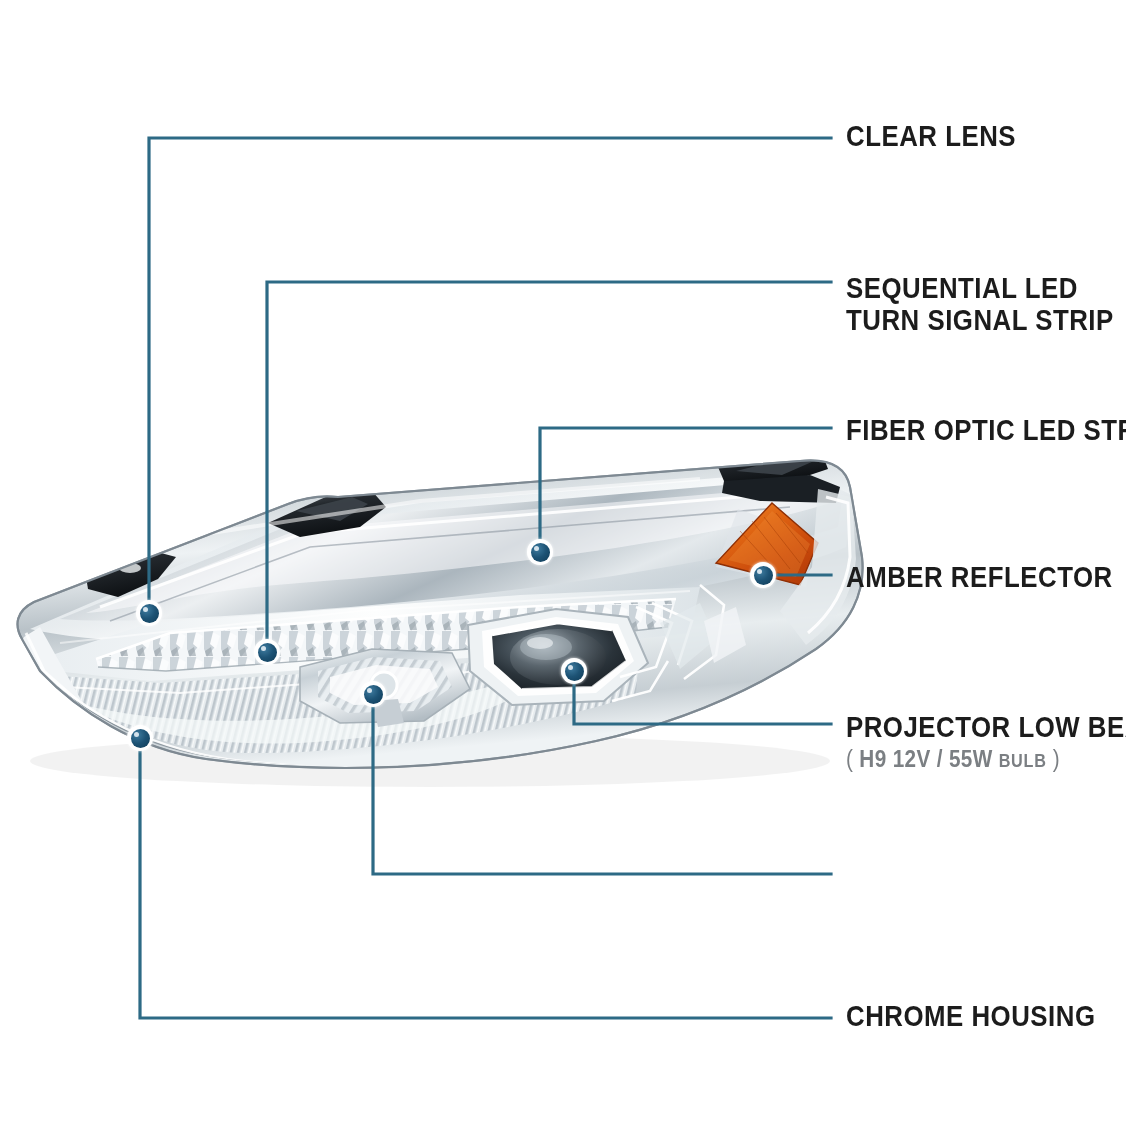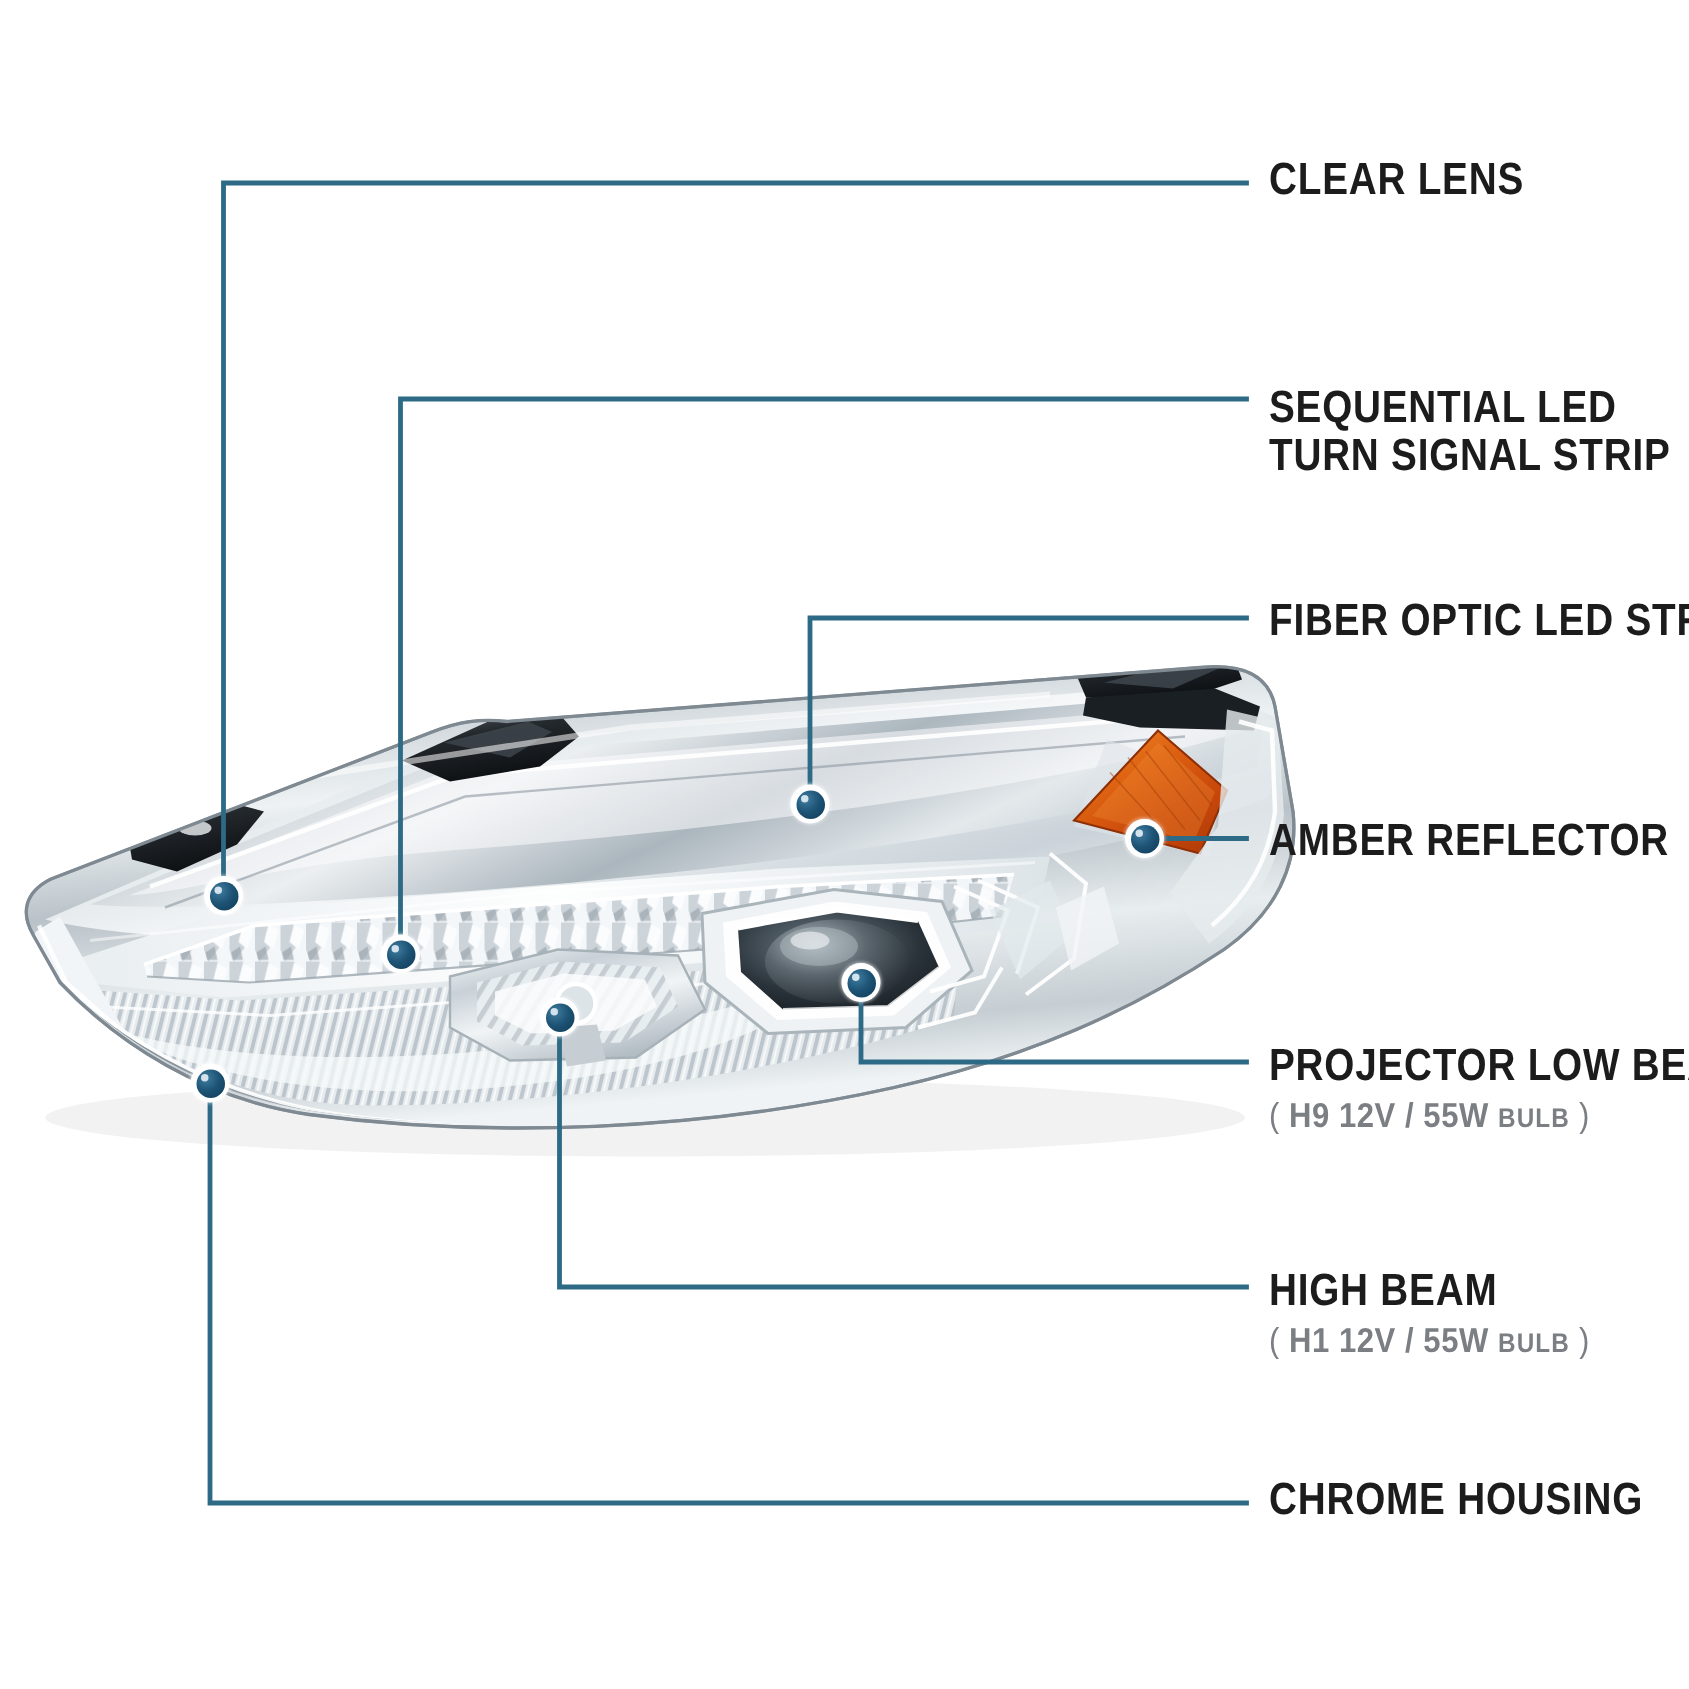--- a/index.html
+++ b/index.html
@@ -7,20 +7,21 @@
   html, body {
     width:1126px; height:1126px;
     background:#ffffff;
     font-family:"Liberation Sans", sans-serif;
     overflow:hidden;
   }
   #stage {
     position:relative;
     width:1126px; height:810px;
     background:#ffffff;
+    margin-top:16px;
   }
 
   
   #product-art {
     position:absolute;
     left:0; top:355px;
     width:880px; height:420px;
   }
 
   
@@ -334,22 +335,18 @@
 
   <div class="label" style="left:846px; top:545px;">
     <span class="title">AMBER REFLECTOR</span>
   </div>
 
   <div class="label" style="left:846px; top:695px;">
     <span class="title">PROJECTOR LOW BEAM</span>
     <span class="sub"><span class="paren">(</span> <span>H9  12V / 55W</span> <span class="small">BULB</span> <span class="paren">)</span></span>
   </div>
 
-  <div class="label" style="left:846px; top:845px;">
-    <span class="title">HIGH BEAM</span>
-    <span class="sub"><span class="paren">(</span> <span>H1  12V / 55W</span> <span class="small">BULB</span> <span class="paren">)</span></span>
-  </div>
 
   <div class="label" style="left:846px; top:984px;">
     <span class="title">CHROME HOUSING</span>
   </div>
 
 </div>
 
 </body></html>

